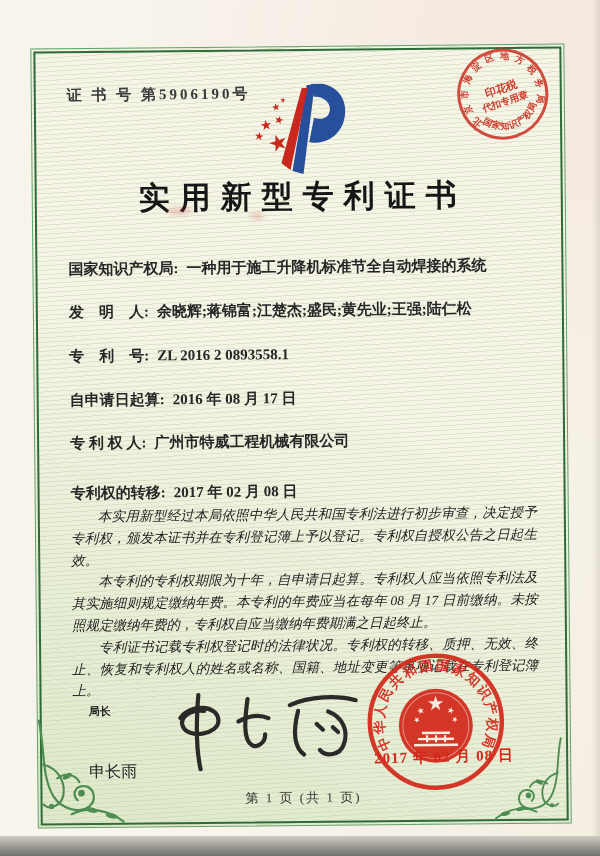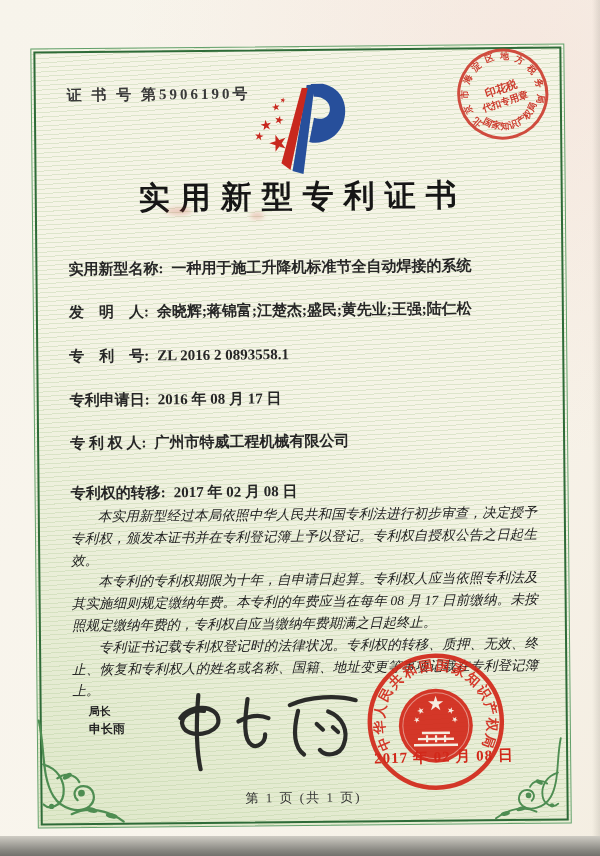--- a/index.html
+++ b/index.html
@@ -35,21 +35,21 @@
   .field-row{position:absolute;left:70px;width:478px;font-size:15px;font-weight:600;
     color:#262626;white-space:nowrap;}
   .field-row .lbl{display:inline-block;}
   .field-row .val{margin-left:8px;}
 
   .body-text{position:absolute;left:70px;top:504px;width:466px;font-size:13.5px;
     line-height:21.8px;color:#222;font-style:italic;text-align:justify;}
   .body-text p{margin:0;text-indent:2em;}
 
   .director-title{position:absolute;left:86px;top:702px;font-size:11px;font-weight:700;color:#222;}
-  .director-name{position:absolute;left:86px;top:719px;font-size:12px;font-weight:700;color:#222;}
+  .director-name{position:absolute;left:86px;top:760px;font-size:16px;font-weight:400;color:#222;}
 
   .signature-svg{position:absolute;left:150px;top:686px;transform:rotate(-2deg);}
 
   .seal-svg{position:absolute;left:359px;top:649px;}
   .seal-date{position:absolute;left:371px;top:749px;font-size:15px;font-weight:700;
     color:#d2281a;letter-spacing:1px;transform:rotate(-1deg);white-space:nowrap;}
 
   .stamp-svg{position:absolute;left:450px;top:40px;transform:rotate(-18deg);}
 
   .page-footer{position:absolute;left:0;right:0;top:789px;text-align:center;
@@ -104,30 +104,30 @@
       <use href="#star" transform="translate(34,40) scale(4.5) rotate(14)" fill="#c8281e"></use>
       <use href="#star" transform="translate(31,27) scale(4) rotate(-10)" fill="#c8281e"></use>
       <use href="#star" transform="translate(38,20) scale(2.8) rotate(12)" fill="#c8281e"></use>
     </svg>
 
     <div class="title">实用新型专利证书</div>
     <div class="smudge" style="left:168px;top:206px;width:26px;height:8px;"></div>
     <div class="smudge" style="left:252px;top:212px;width:14px;height:7px;"></div>
 
     <div class="field-row" style="top:258px;">
-      <span class="lbl">实用新型名称:</span><span class="val">一种用于施工升降机标准节全自动焊接的系统</span>
+      <span class="lbl">国家知识产权局:</span><span class="val">一种用于施工升降机标准节全自动焊接的系统</span>
     </div>
     <div class="field-row" style="top:301px;">
       <span class="lbl">发　明　人:</span><span class="val">余晓辉;蒋锦富;江楚杰;盛民;黄先业;王强;陆仁松</span>
     </div>
     <div class="field-row" style="top:345px;">
       <span class="lbl">专　利　号:</span><span class="val">ZL 2016 2 0893558.1</span>
     </div>
     <div class="field-row" style="top:389px;">
-      <span class="lbl">专利申请日:</span><span class="val">2016 年 08 月 17 日</span>
+      <span class="lbl">自申请日起算:</span><span class="val">2016 年 08 月 17 日</span>
     </div>
     <div class="field-row" style="top:432px;">
       <span class="lbl">专 利 权 人:</span><span class="val">广州市特威工程机械有限公司</span>
     </div>
     <div class="field-row" style="top:482px;">
       <span class="lbl">专利权的转移:</span><span class="val">2017 年 02 月 08 日</span>
     </div>
 
     <div class="body-text">
       <p>本实用新型经过本局依照中华人民共和国专利法进行初步审查，决定授予专利权，颁发本证书并在专利登记簿上予以登记。专利权自授权公告之日起生效。</p>

